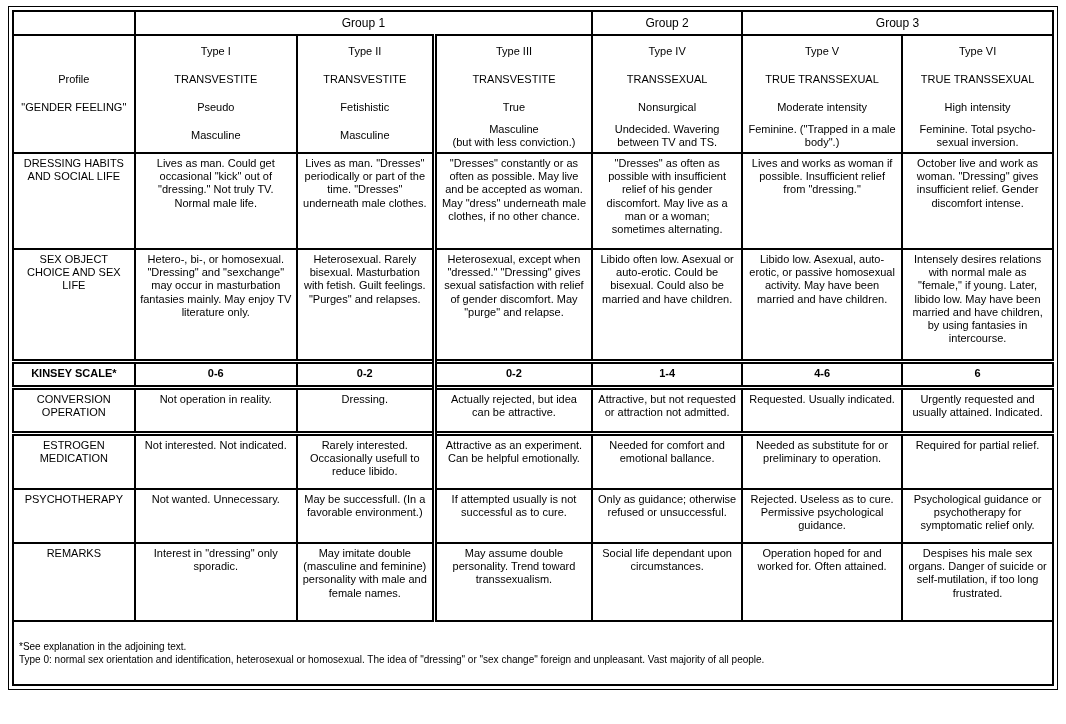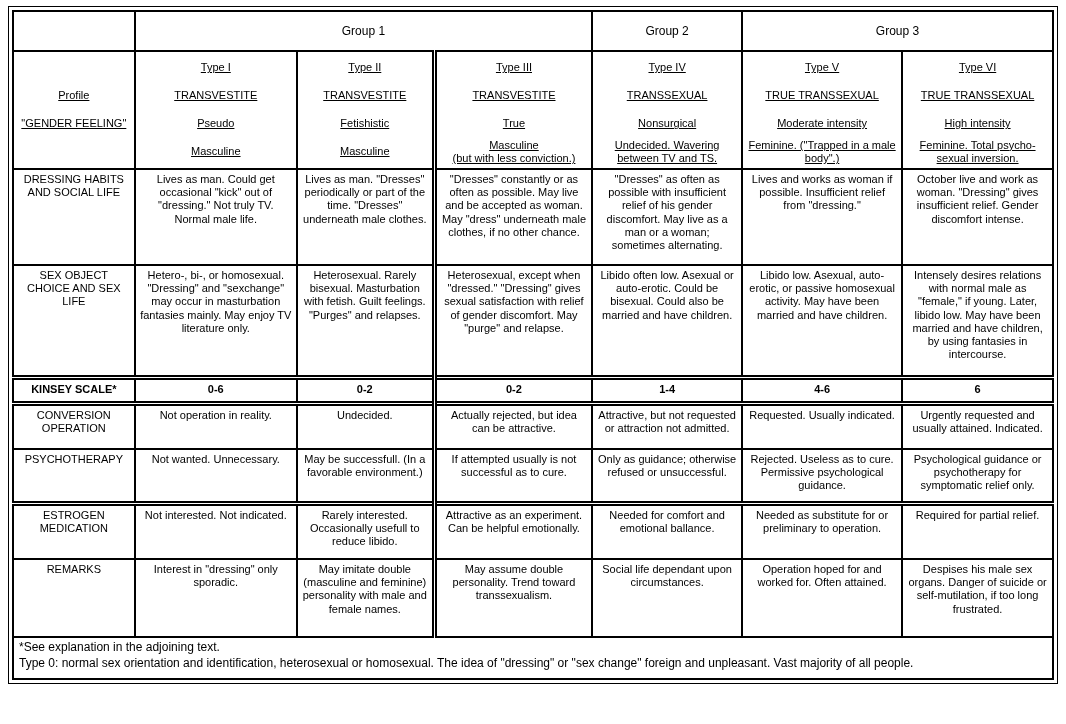--- a/index.html
+++ b/index.html
@@ -34,27 +34,27 @@
   tr.title-row td {
     vertical-align: middle;
     font-weight: bold;
     font-style: italic;
     font-size: 13.5px;
     line-height: 1.35;
     padding: 3px;
   }
 
   
-  tr.group-row { height: 40px; }
+  tr.group-row { height: 24px; }
   tr.group-row td { vertical-align: middle; font-size: 12px; padding: 2px; }
 
   
   tr.profile-row { height: 118px; }
   tr.profile-row td { padding: 2px; }
-  .profile-wrap { height: 112px; display: flex; flex-direction: column; text-decoration: underline; }
+  .profile-wrap { height: 112px; display: flex; flex-direction: column; }
   .pband {
     flex: 1;
     display: flex;
     align-items: center;
     justify-content: center;
     white-space: pre-line;
     text-align: center;
   }
 
   
@@ -74,22 +74,22 @@
   tr[data-name="row-estrogen-medication"] td { border-top: 5px double #000; }
 
   
   tbody.databody td:nth-child(4) { border-left: 5px double #000; }
 
   
   tr.foot-row { height: 42px; }
   tr.foot-row td {
     text-align: left;
     vertical-align: top;
-    padding: 2px 5px;
-    font-size: 12px;
+    padding: 18px 5px;
+    font-size: 10px;
     line-height: 1.3;
     margin-top: 21px;
   }
 </style>
 </head>
 <body>
 
 <div class="page" data-name="document-page">
   <div class="frame" data-name="table-outer-border">
     <table class="sos" data-name="sos-table">
@@ -194,43 +194,43 @@
             <td data-name="cell-kinsey-scale-type-1">0-6</td>
             <td data-name="cell-kinsey-scale-type-2">0-2</td>
             <td data-name="cell-kinsey-scale-type-3">0-2</td>
             <td data-name="cell-kinsey-scale-type-4">1-4</td>
             <td data-name="cell-kinsey-scale-type-5">4-6</td>
             <td data-name="cell-kinsey-scale-type-6">6</td>
           </tr>
           <tr data-name="row-conversion-operation">
             <td data-name="row-label-conversion-operation" class="rowlabel">CONVERSION OPERATION</td>
             <td data-name="cell-conversion-operation-type-1">Not operation in reality.</td>
-            <td data-name="cell-conversion-operation-type-2">Undecided.</td>
+            <td data-name="cell-conversion-operation-type-2">Dressing.</td>
             <td data-name="cell-conversion-operation-type-3">Actually rejected, but idea can be attractive.</td>
             <td data-name="cell-conversion-operation-type-4">Attractive, but not requested or attraction not admitted.</td>
             <td data-name="cell-conversion-operation-type-5">Requested. Usually indicated.</td>
             <td data-name="cell-conversion-operation-type-6">Urgently requested and usually attained. Indicated.</td>
+          </tr>
+          <tr data-name="row-estrogen-medication">
+            <td data-name="row-label-estrogen-medication" class="rowlabel">ESTROGEN MEDICATION</td>
+            <td data-name="cell-estrogen-medication-type-1">Not interested. Not indicated.</td>
+            <td data-name="cell-estrogen-medication-type-2">Rarely interested. Occasionally usefull to reduce libido.</td>
+            <td data-name="cell-estrogen-medication-type-3">Attractive as an experiment. Can be helpful emotionally.</td>
+            <td data-name="cell-estrogen-medication-type-4">Needed for comfort and emotional ballance.</td>
+            <td data-name="cell-estrogen-medication-type-5">Needed as substitute for or preliminary to operation.</td>
+            <td data-name="cell-estrogen-medication-type-6">Required for partial relief.</td>
           </tr>
           <tr data-name="row-psychotherapy">
             <td data-name="row-label-psychotherapy" class="rowlabel">PSYCHOTHERAPY</td>
             <td data-name="cell-psychotherapy-type-1">Not wanted. Unnecessary.</td>
             <td data-name="cell-psychotherapy-type-2">May be successfull. (In a favorable environment.)</td>
             <td data-name="cell-psychotherapy-type-3">If attempted usually is not successful as to cure.</td>
             <td data-name="cell-psychotherapy-type-4">Only as guidance; otherwise refused or unsuccessful.</td>
             <td data-name="cell-psychotherapy-type-5">Rejected. Useless as to cure. Permissive psychological guidance.</td>
             <td data-name="cell-psychotherapy-type-6">Psychological guidance or psychotherapy for symptomatic relief only.</td>
-          </tr>
-          <tr data-name="row-estrogen-medication">
-            <td data-name="row-label-estrogen-medication" class="rowlabel">ESTROGEN MEDICATION</td>
-            <td data-name="cell-estrogen-medication-type-1">Not interested. Not indicated.</td>
-            <td data-name="cell-estrogen-medication-type-2">Rarely interested. Occasionally usefull to reduce libido.</td>
-            <td data-name="cell-estrogen-medication-type-3">Attractive as an experiment. Can be helpful emotionally.</td>
-            <td data-name="cell-estrogen-medication-type-4">Needed for comfort and emotional ballance.</td>
-            <td data-name="cell-estrogen-medication-type-5">Needed as substitute for or preliminary to operation.</td>
-            <td data-name="cell-estrogen-medication-type-6">Required for partial relief.</td>
           </tr>
           <tr data-name="row-remarks">
             <td data-name="row-label-remarks" class="rowlabel">REMARKS</td>
             <td data-name="cell-remarks-type-1">Interest in "dressing" only sporadic.</td>
             <td data-name="cell-remarks-type-2">May imitate double (masculine and feminine) personality with male and female names.</td>
             <td data-name="cell-remarks-type-3">May assume double personality. Trend toward transsexualism.</td>
             <td data-name="cell-remarks-type-4">Social life dependant upon circumstances.</td>
             <td data-name="cell-remarks-type-5">Operation hoped for and worked for. Often attained.</td>
             <td data-name="cell-remarks-type-6">Despises his male sex organs. Danger of suicide or self-mutilation, if too long frustrated.</td>
           </tr>

